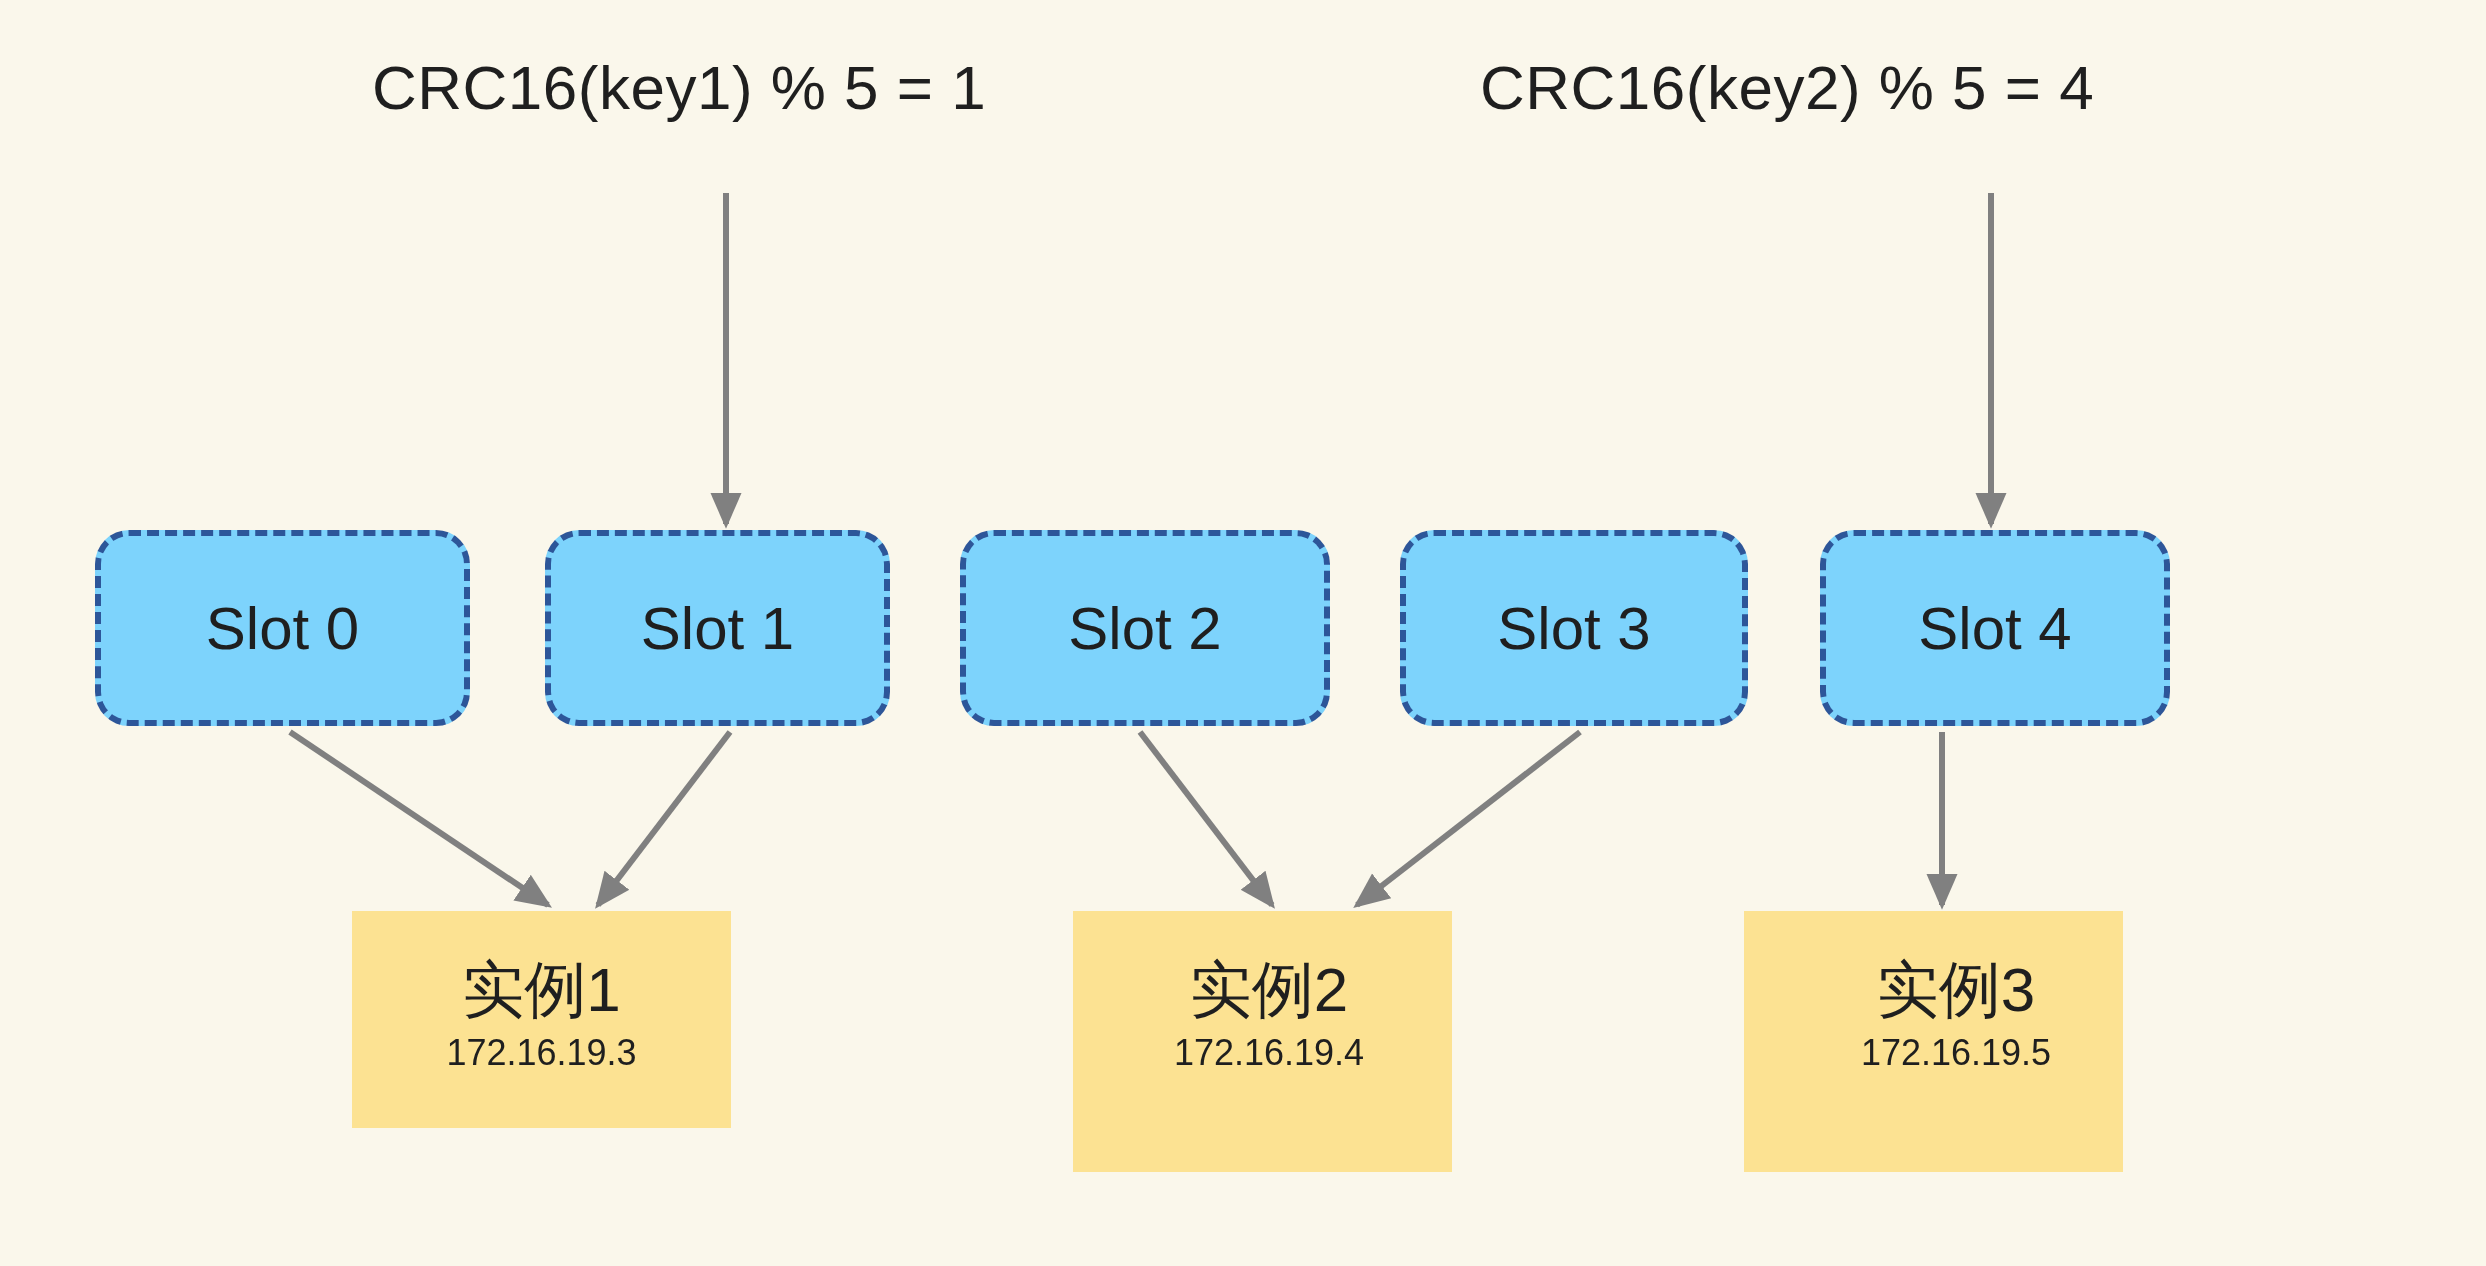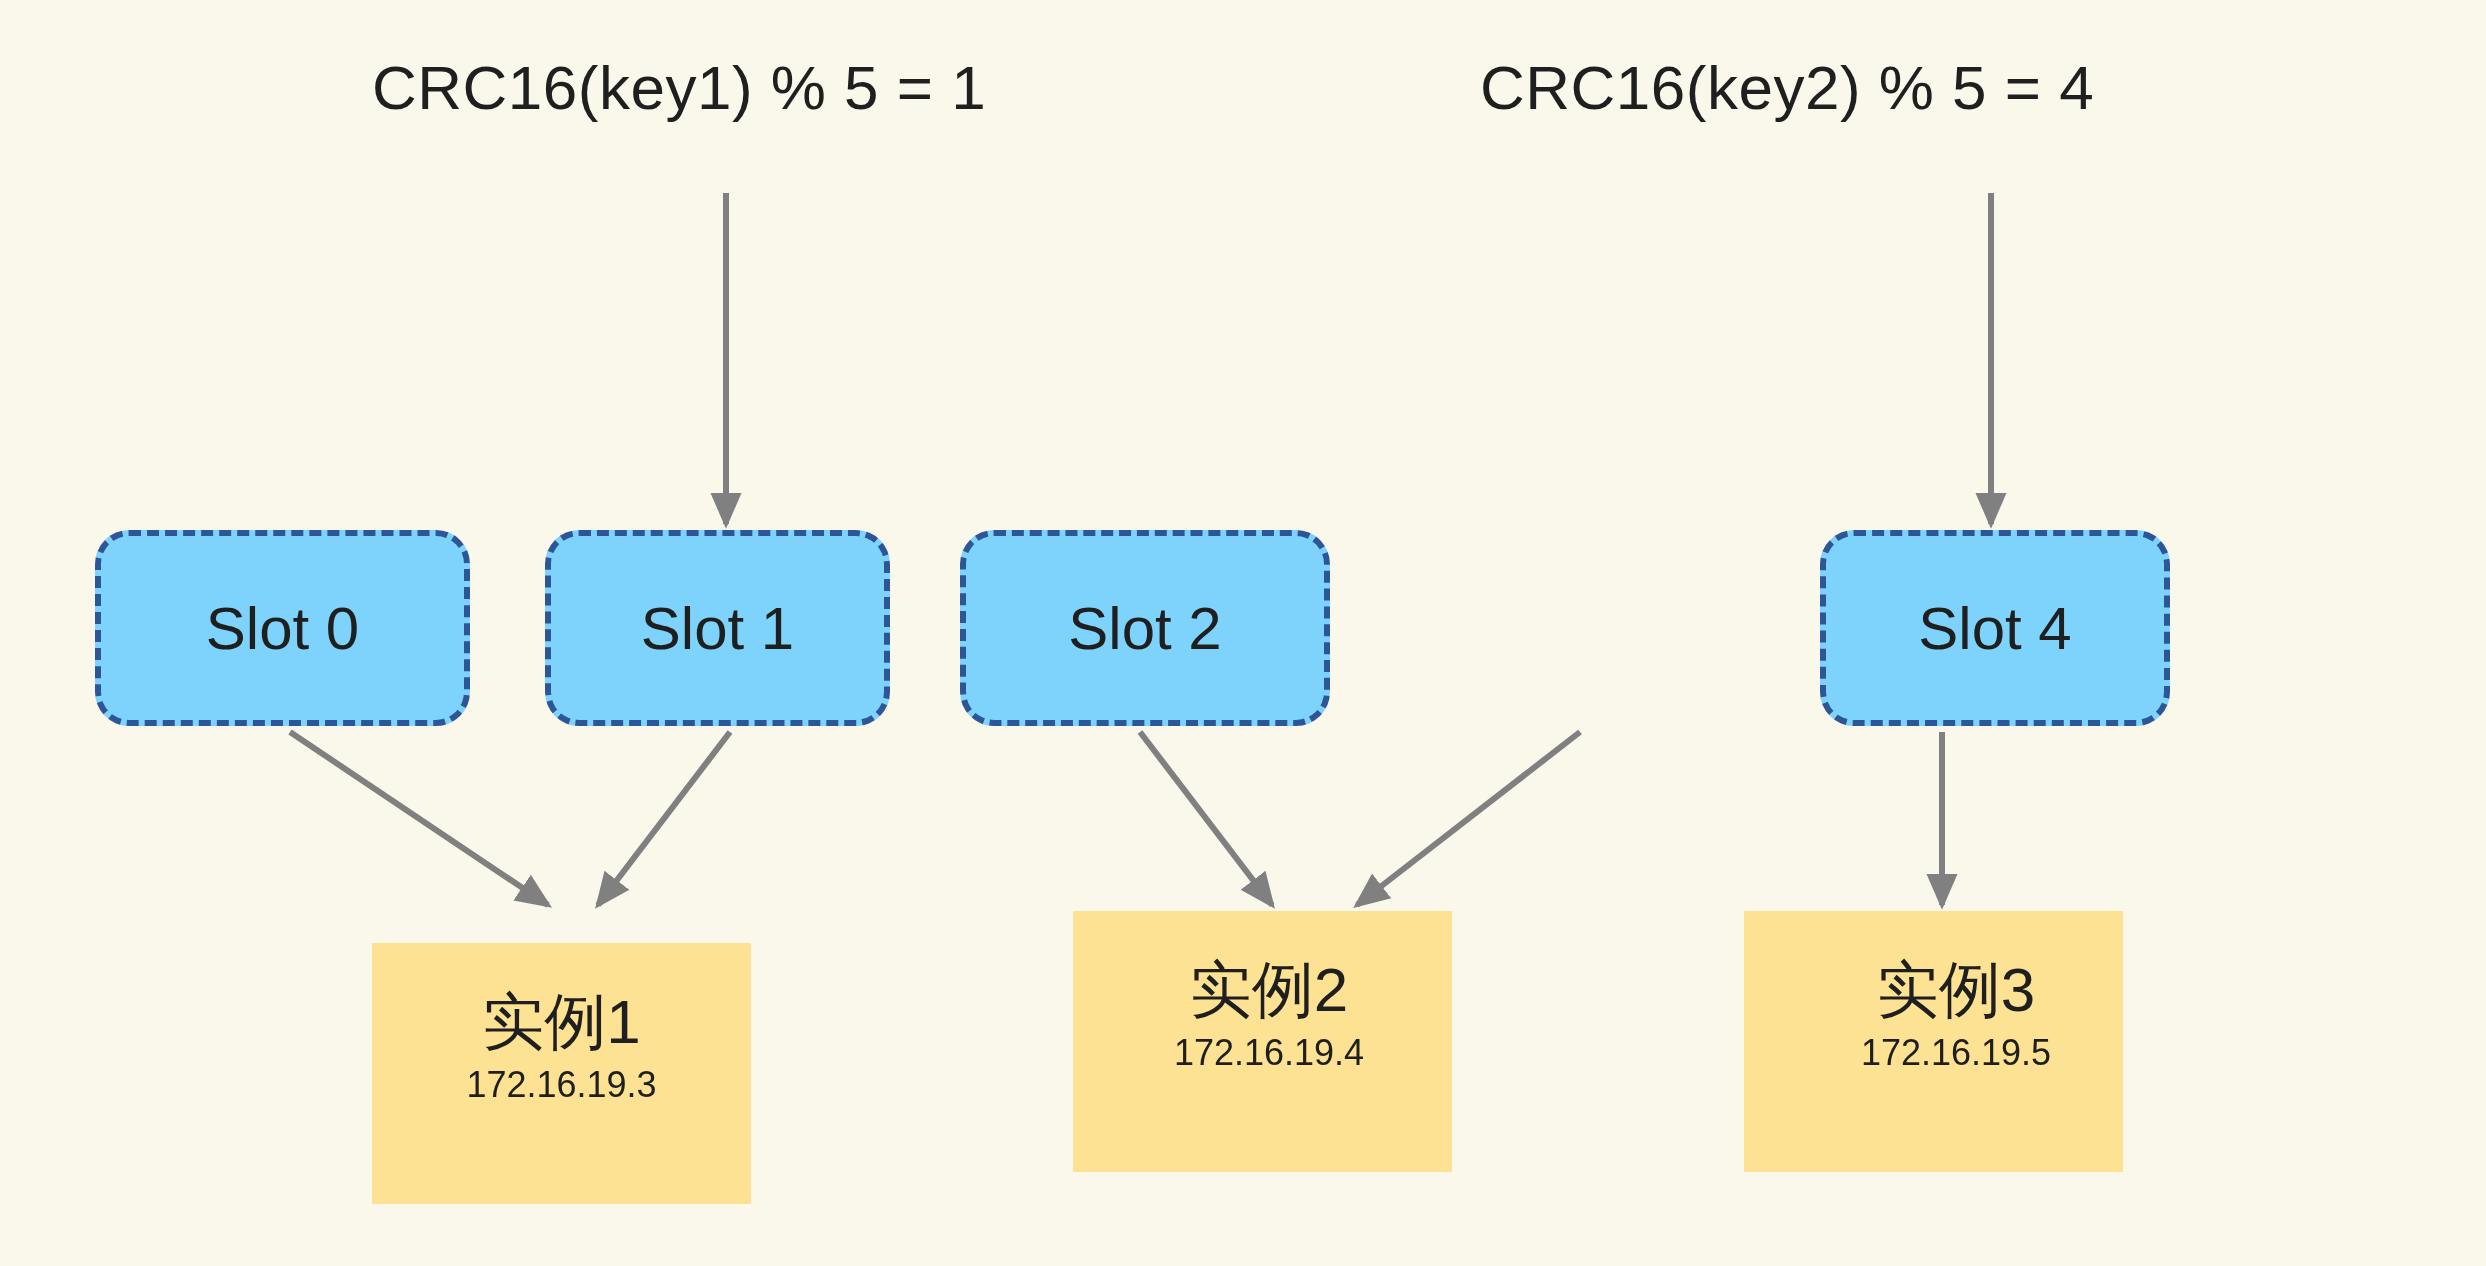--- a/index.html
+++ b/index.html
@@ -99,26 +99,29 @@
   </div>
 
   <div class="slot-box" style="left:545px; top:530px; width:345px; height:196px;">
     <span class="slot-label">Slot 1</span>
   </div>
 
   <div class="slot-box" style="left:960px; top:530px; width:370px; height:196px;">
     <span class="slot-label">Slot 2</span>
   </div>
 
+  <div class="slot-box" style="left:1400px; top:530px; width:348px; height:196px;">
+    <span class="slot-label">Slot 3</span>
+  </div>
 
   <div class="slot-box" style="left:1820px; top:530px; width:350px; height:196px;">
     <span class="slot-label">Slot 4</span>
   </div>
 
-  <div class="instance-box" style="left:372px; top:911px; width:379px; height:261px;margin-top:32px;">
+  <div class="instance-box" style="left:352px; top:911px; width:379px; height:217px;">
     <span class="instance-name">实例1</span>
     <span class="instance-ip">172.16.19.3</span>
   </div>
 
   <div class="instance-box" style="left:1073px; top:911px; width:379px; height:261px;padding-left:13px;">
     <span class="instance-name">实例2</span>
     <span class="instance-ip">172.16.19.4</span>
   </div>
 
   <div class="instance-box" style="left:1744px; top:911px; width:379px; height:261px;padding-left:45px;">

